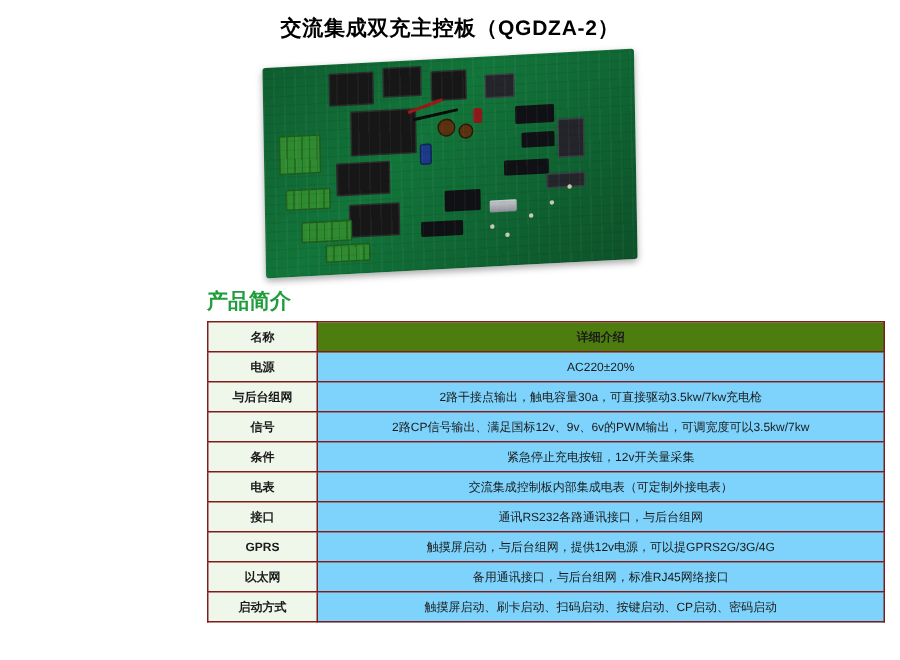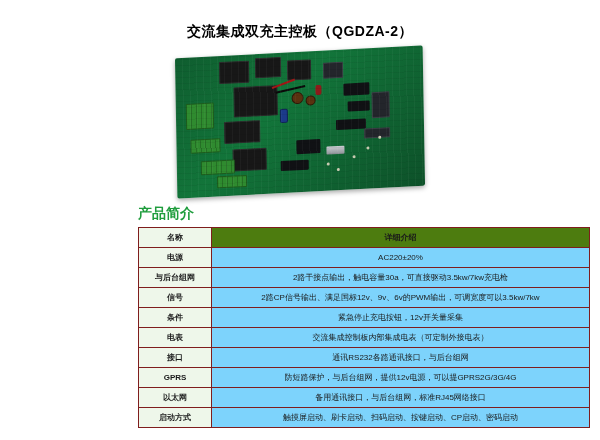--- a/index.html
+++ b/index.html
@@ -18,21 +18,21 @@
     width: 600px;
     height: 440px;
     position: relative;
     background: #ffffff;
   }
   .title {
     text-align: center;
     font-size: 14px;
     font-weight: bold;
     color: #000000;
-    padding-top: 23px;
+    padding-top: 10px;
     letter-spacing: 0.5px;
   }
   
   .photo-wrap {
     width: 600px;
     height: 150px;
     margin-top: 6px;
     display: flex;
     align-items: center;
     justify-content: center;
@@ -197,21 +197,21 @@
       <tr>
         <td class="key">电表</td>
         <td class="val">交流集成控制板内部集成电表（可定制外接电表）</td>
       </tr>
       <tr>
         <td class="key">接口</td>
         <td class="val">通讯RS232各路通讯接口，与后台组网</td>
       </tr>
       <tr>
         <td class="key">GPRS</td>
-        <td class="val">防短路保护，与后台组网，提供12v电源，可以提GPRS2G/3G/4G</td>
+        <td class="val">触摸屏启动，与后台组网，提供12v电源，可以提GPRS2G/3G/4G</td>
       </tr>
       <tr>
         <td class="key">以太网</td>
         <td class="val">备用通讯接口，与后台组网，标准RJ45网络接口</td>
       </tr>
       <tr>
         <td class="key">启动方式</td>
         <td class="val">触摸屏启动、刷卡启动、扫码启动、按键启动、CP启动、密码启动</td>
       </tr>
     </tbody>

